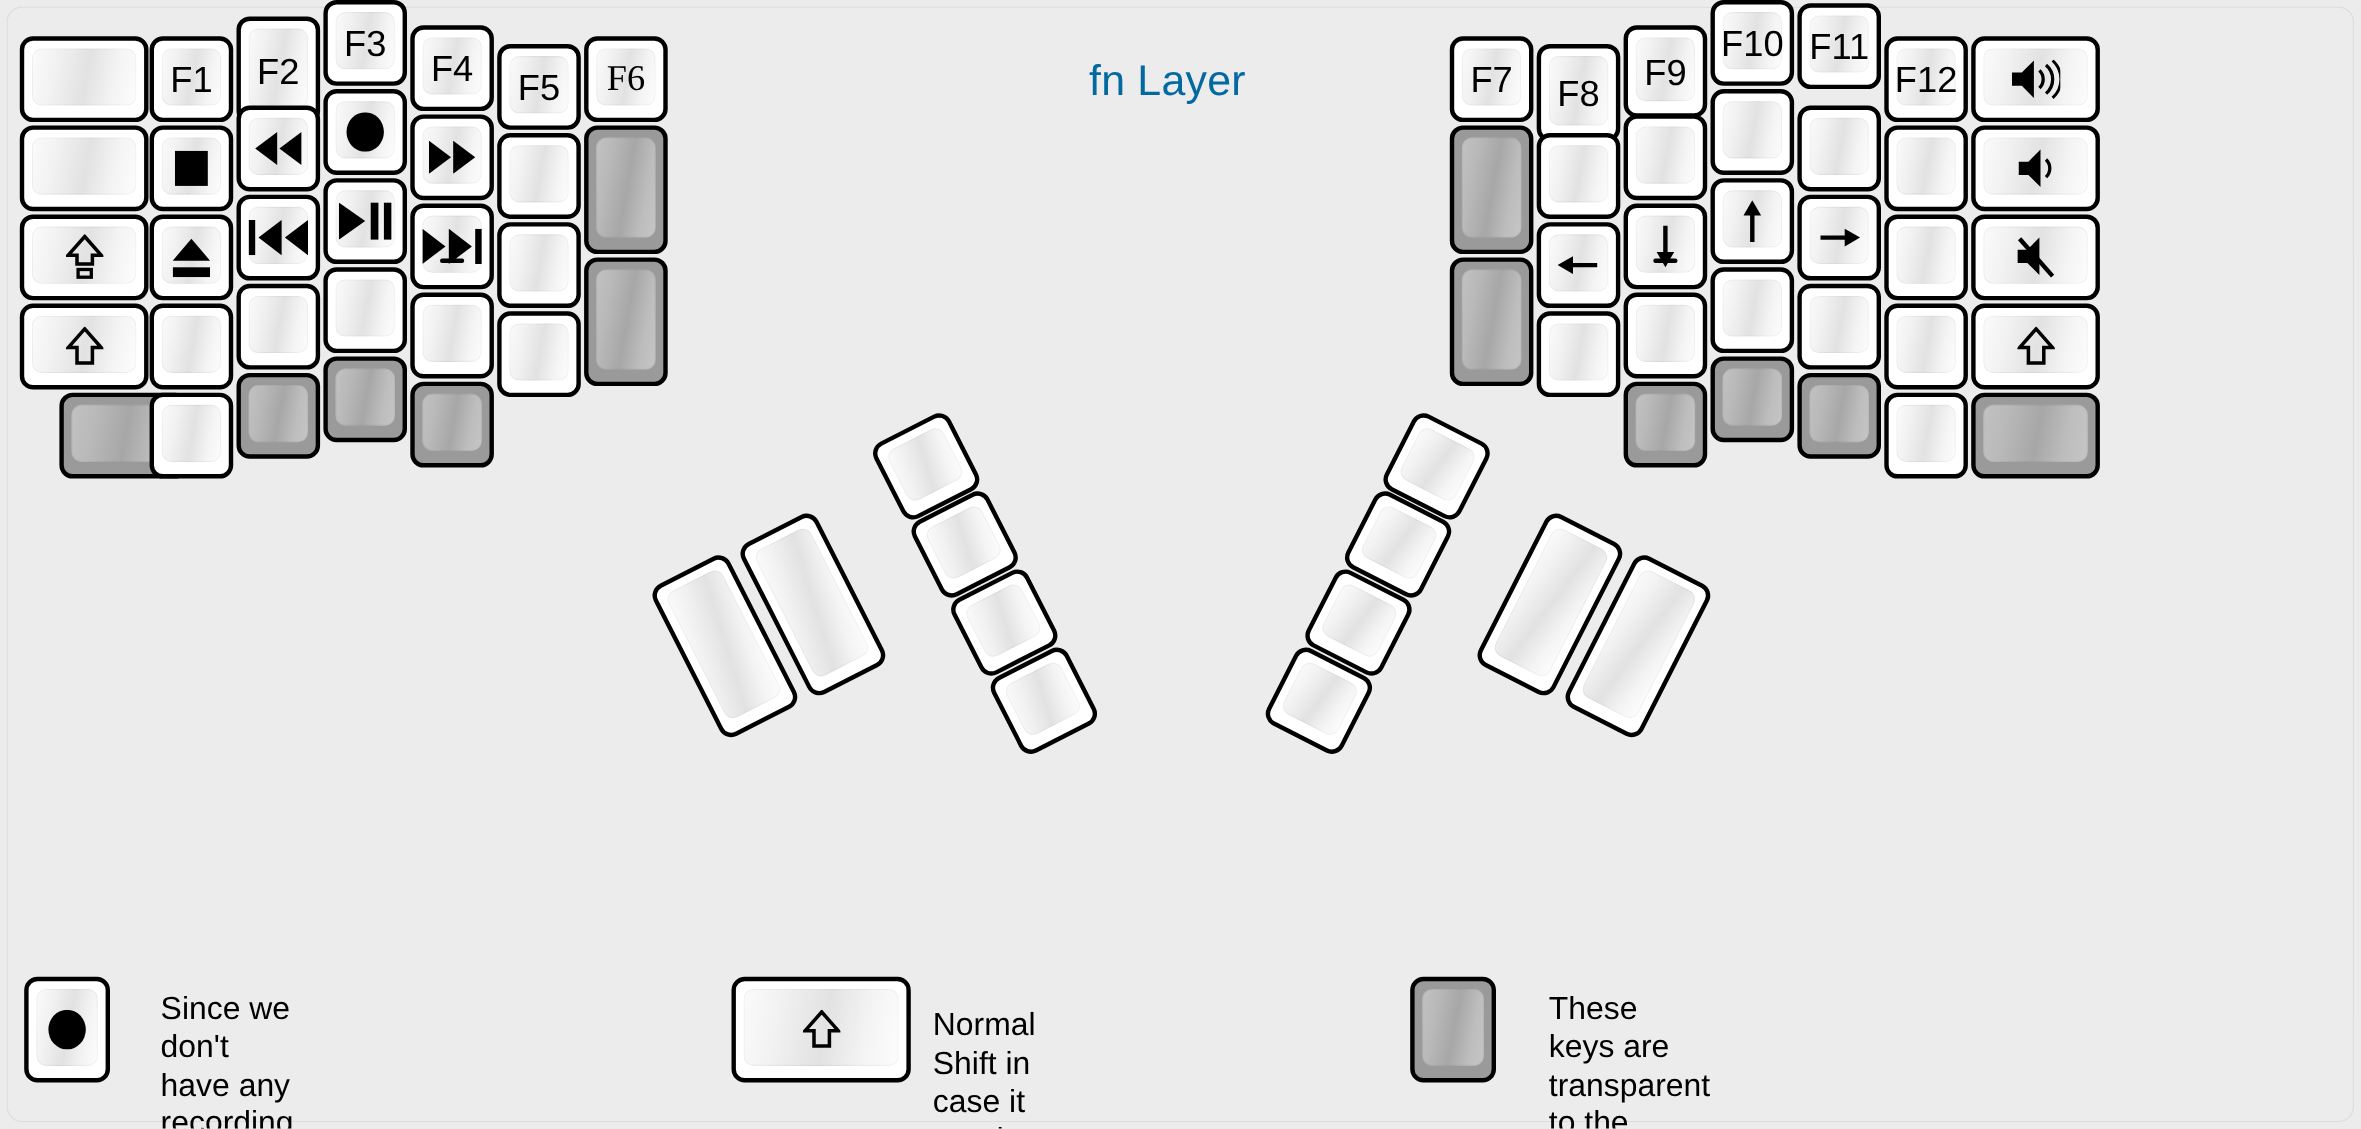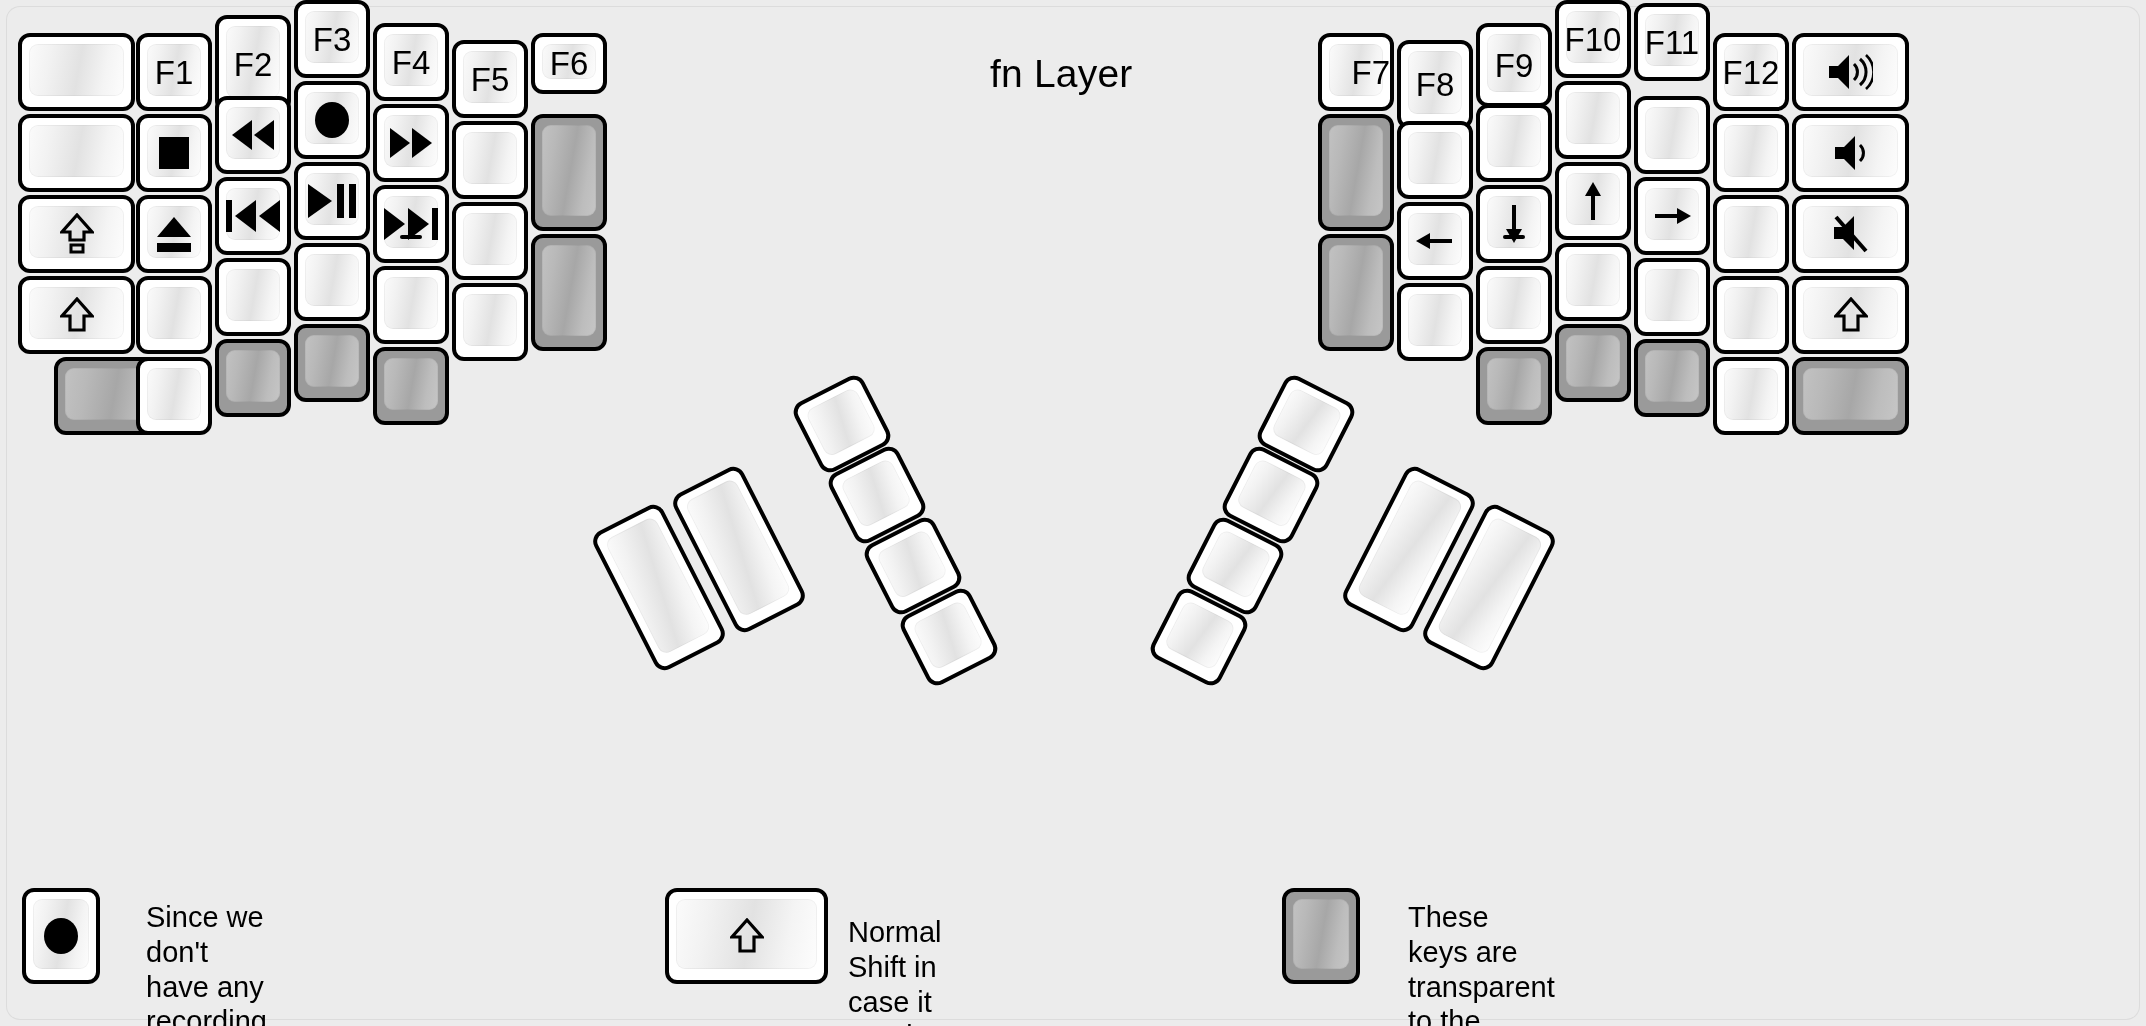--- a/index.html
+++ b/index.html
@@ -20,21 +20,21 @@
     border-radius:14px;
     background:#ececec;
     box-shadow:0 0 0 1px #dcdcdc inset;
   }
 
   
   .title{
     position:absolute;
     left:990px;top:52px;
     font-size:39px;
-    color:#000000;
+    color:#0369a1;
     letter-spacing:0.2px;
     white-space:nowrap;
   }
 
   
   .key{
     position:absolute;
     box-sizing:border-box;
     background:#ffffff;
     border:4px solid #000000;
@@ -283,35 +283,35 @@
         <div class="lbl"></div>
       </div>
       <div class="key" style="left: 452px; top: 202px; width: 76px; height: 78px;">
         <div class="cap"></div>
         <div class="lbl"></div>
       </div>
       <div class="key" style="left: 452px; top: 283px; width: 76px; height: 78px;">
         <div class="cap"></div>
         <div class="lbl"></div>
       </div>
-      <div class="key" style="left: 531px; top: 33px; width: 76px; height: 61px;">
+      <div class="key" style="left: 531px; top: 33px; width: 76px; height: 78px; font-family: Liberation Serif, serif;">
         <div class="cap"></div>
         <div class="lbl">F6</div>
       </div>
       <div class="key trans" style="left: 531px; top: 114px; width: 76px; height: 117px;">
         <div class="cap"></div>
         <div class="lbl"></div>
       </div>
       <div class="key trans" style="left: 531px; top: 234px; width: 76px; height: 117px;">
         <div class="cap"></div>
         <div class="lbl"></div>
       </div>
     </div>
   <div id="right-half">
-      <div class="key" style="left: 1318px; top: 33px; width: 76px; height: 78px; justify-content: flex-end;">
+      <div class="key" style="left: 1318px; top: 33px; width: 76px; height: 78px;">
         <div class="cap"></div>
         <div class="lbl">F7</div>
       </div>
       <div class="key trans" style="left: 1318px; top: 114px; width: 76px; height: 117px;">
         <div class="cap"></div>
         <div class="lbl"></div>
       </div>
       <div class="key trans" style="left: 1318px; top: 234px; width: 76px; height: 117px;">
         <div class="cap"></div>
         <div class="lbl"></div>

